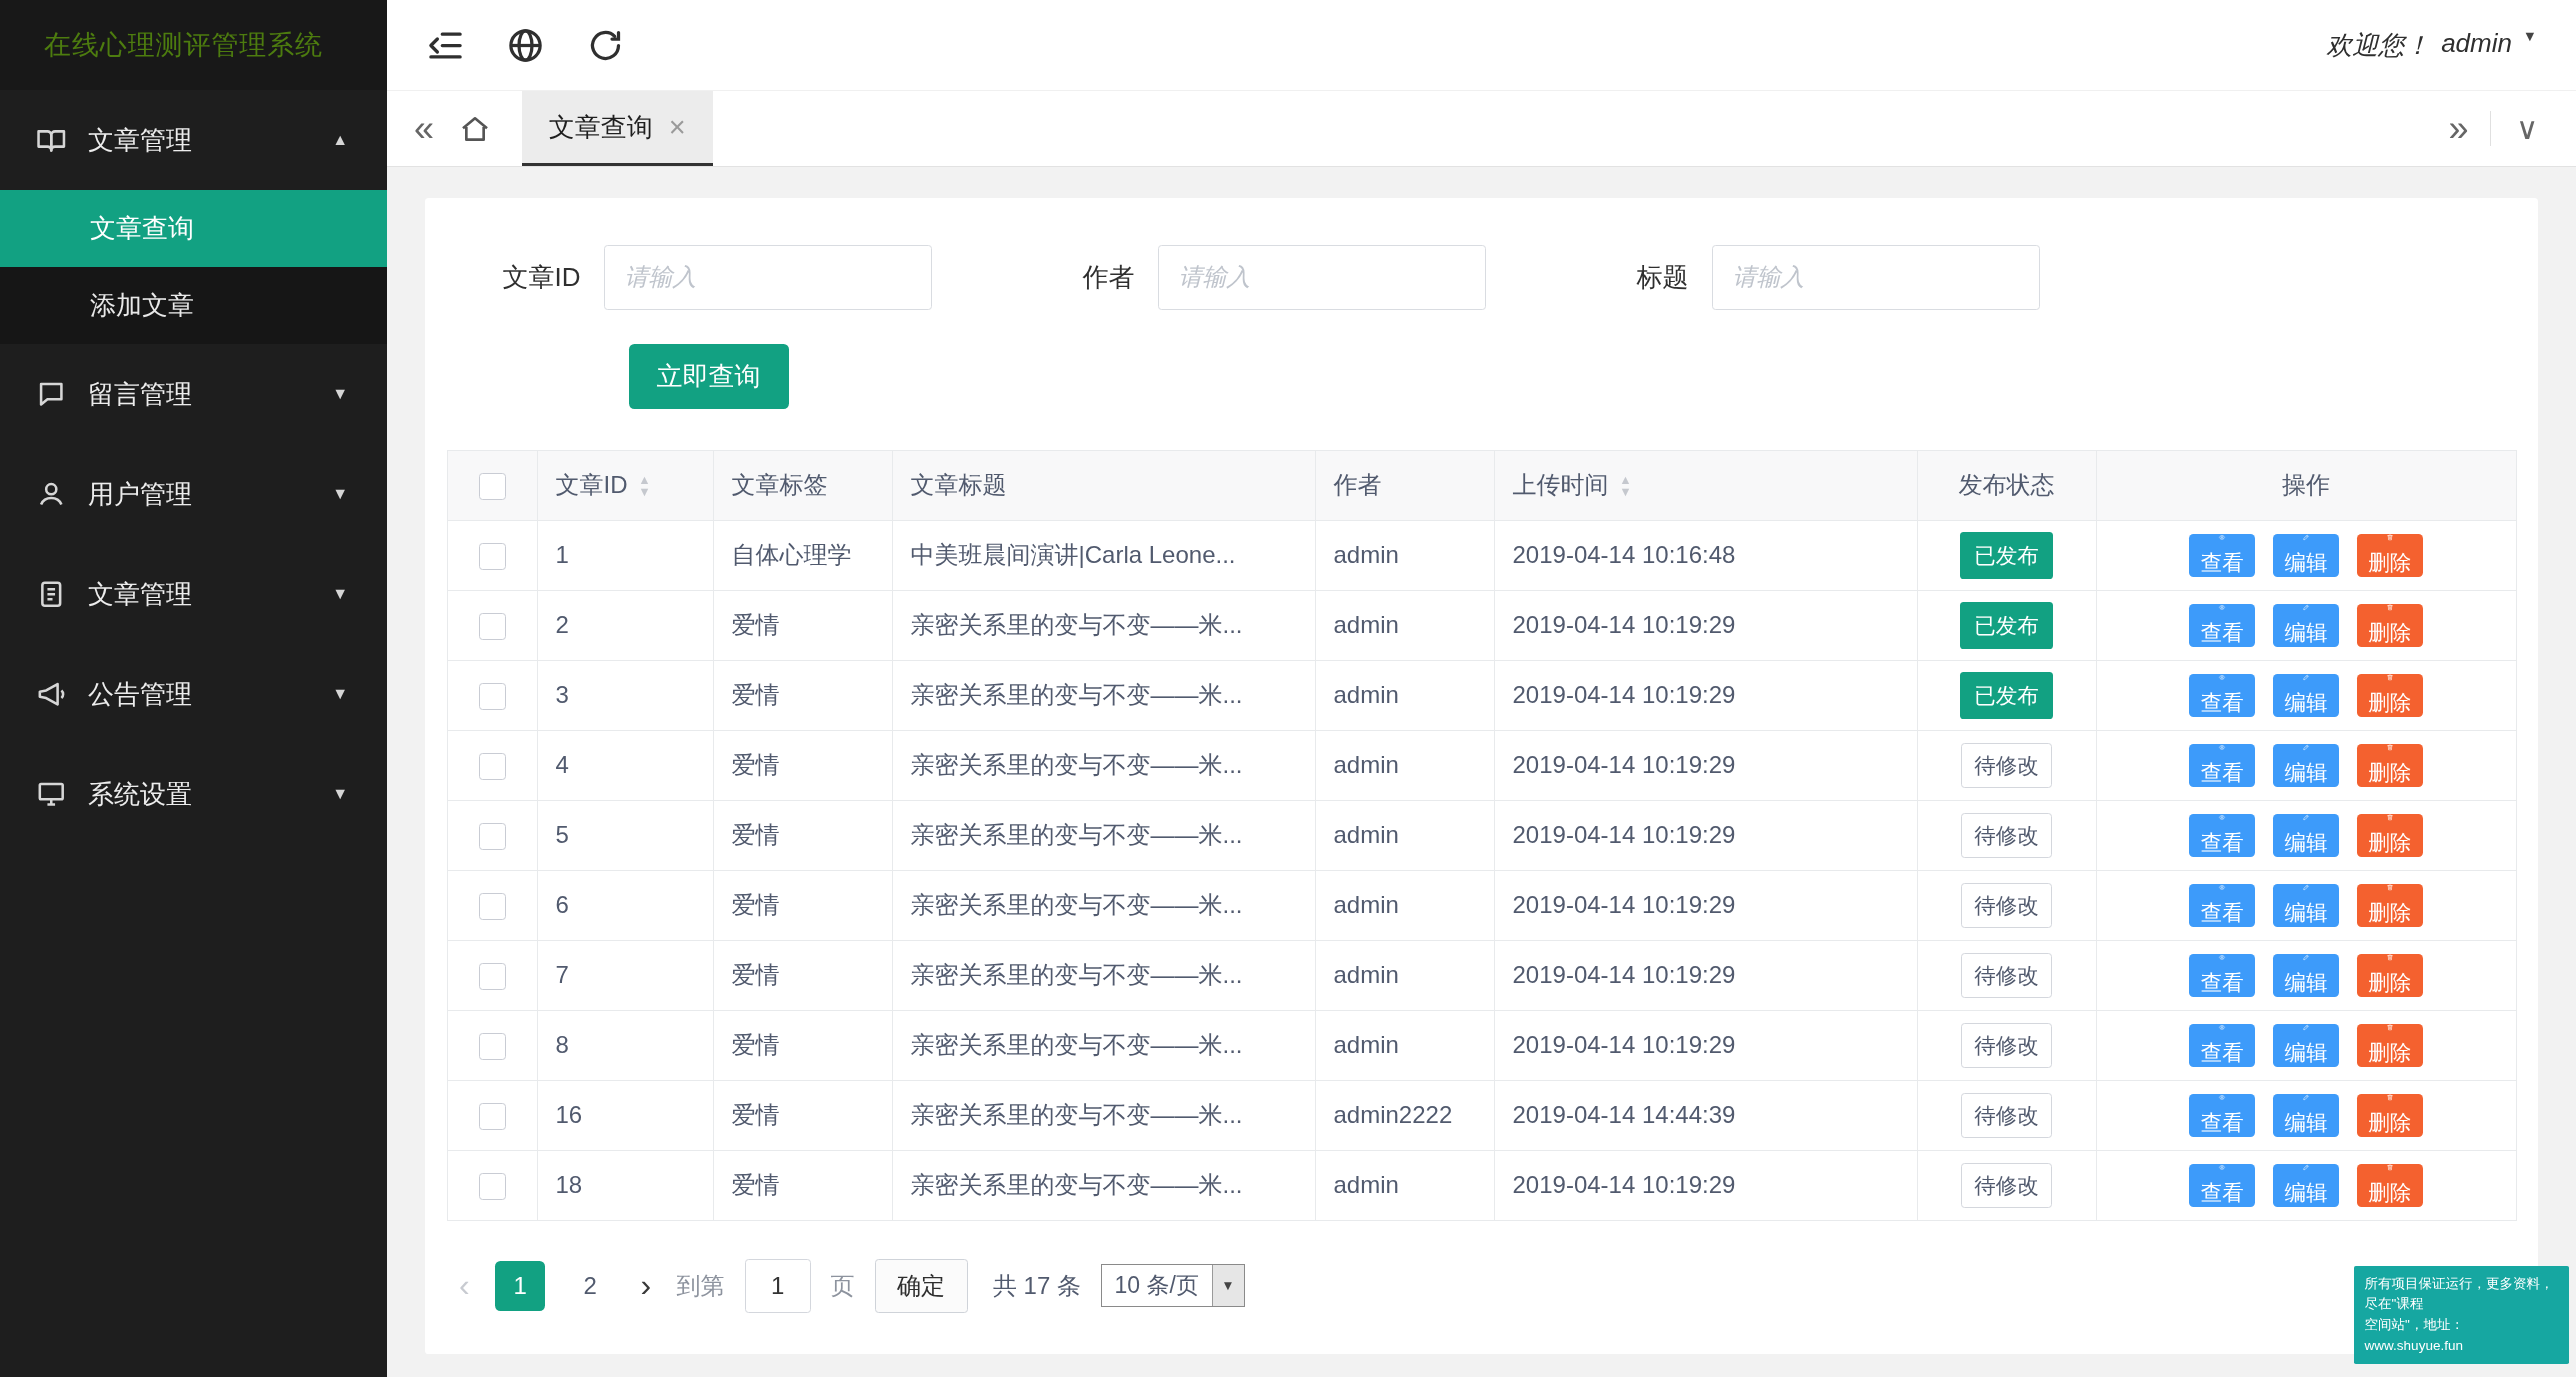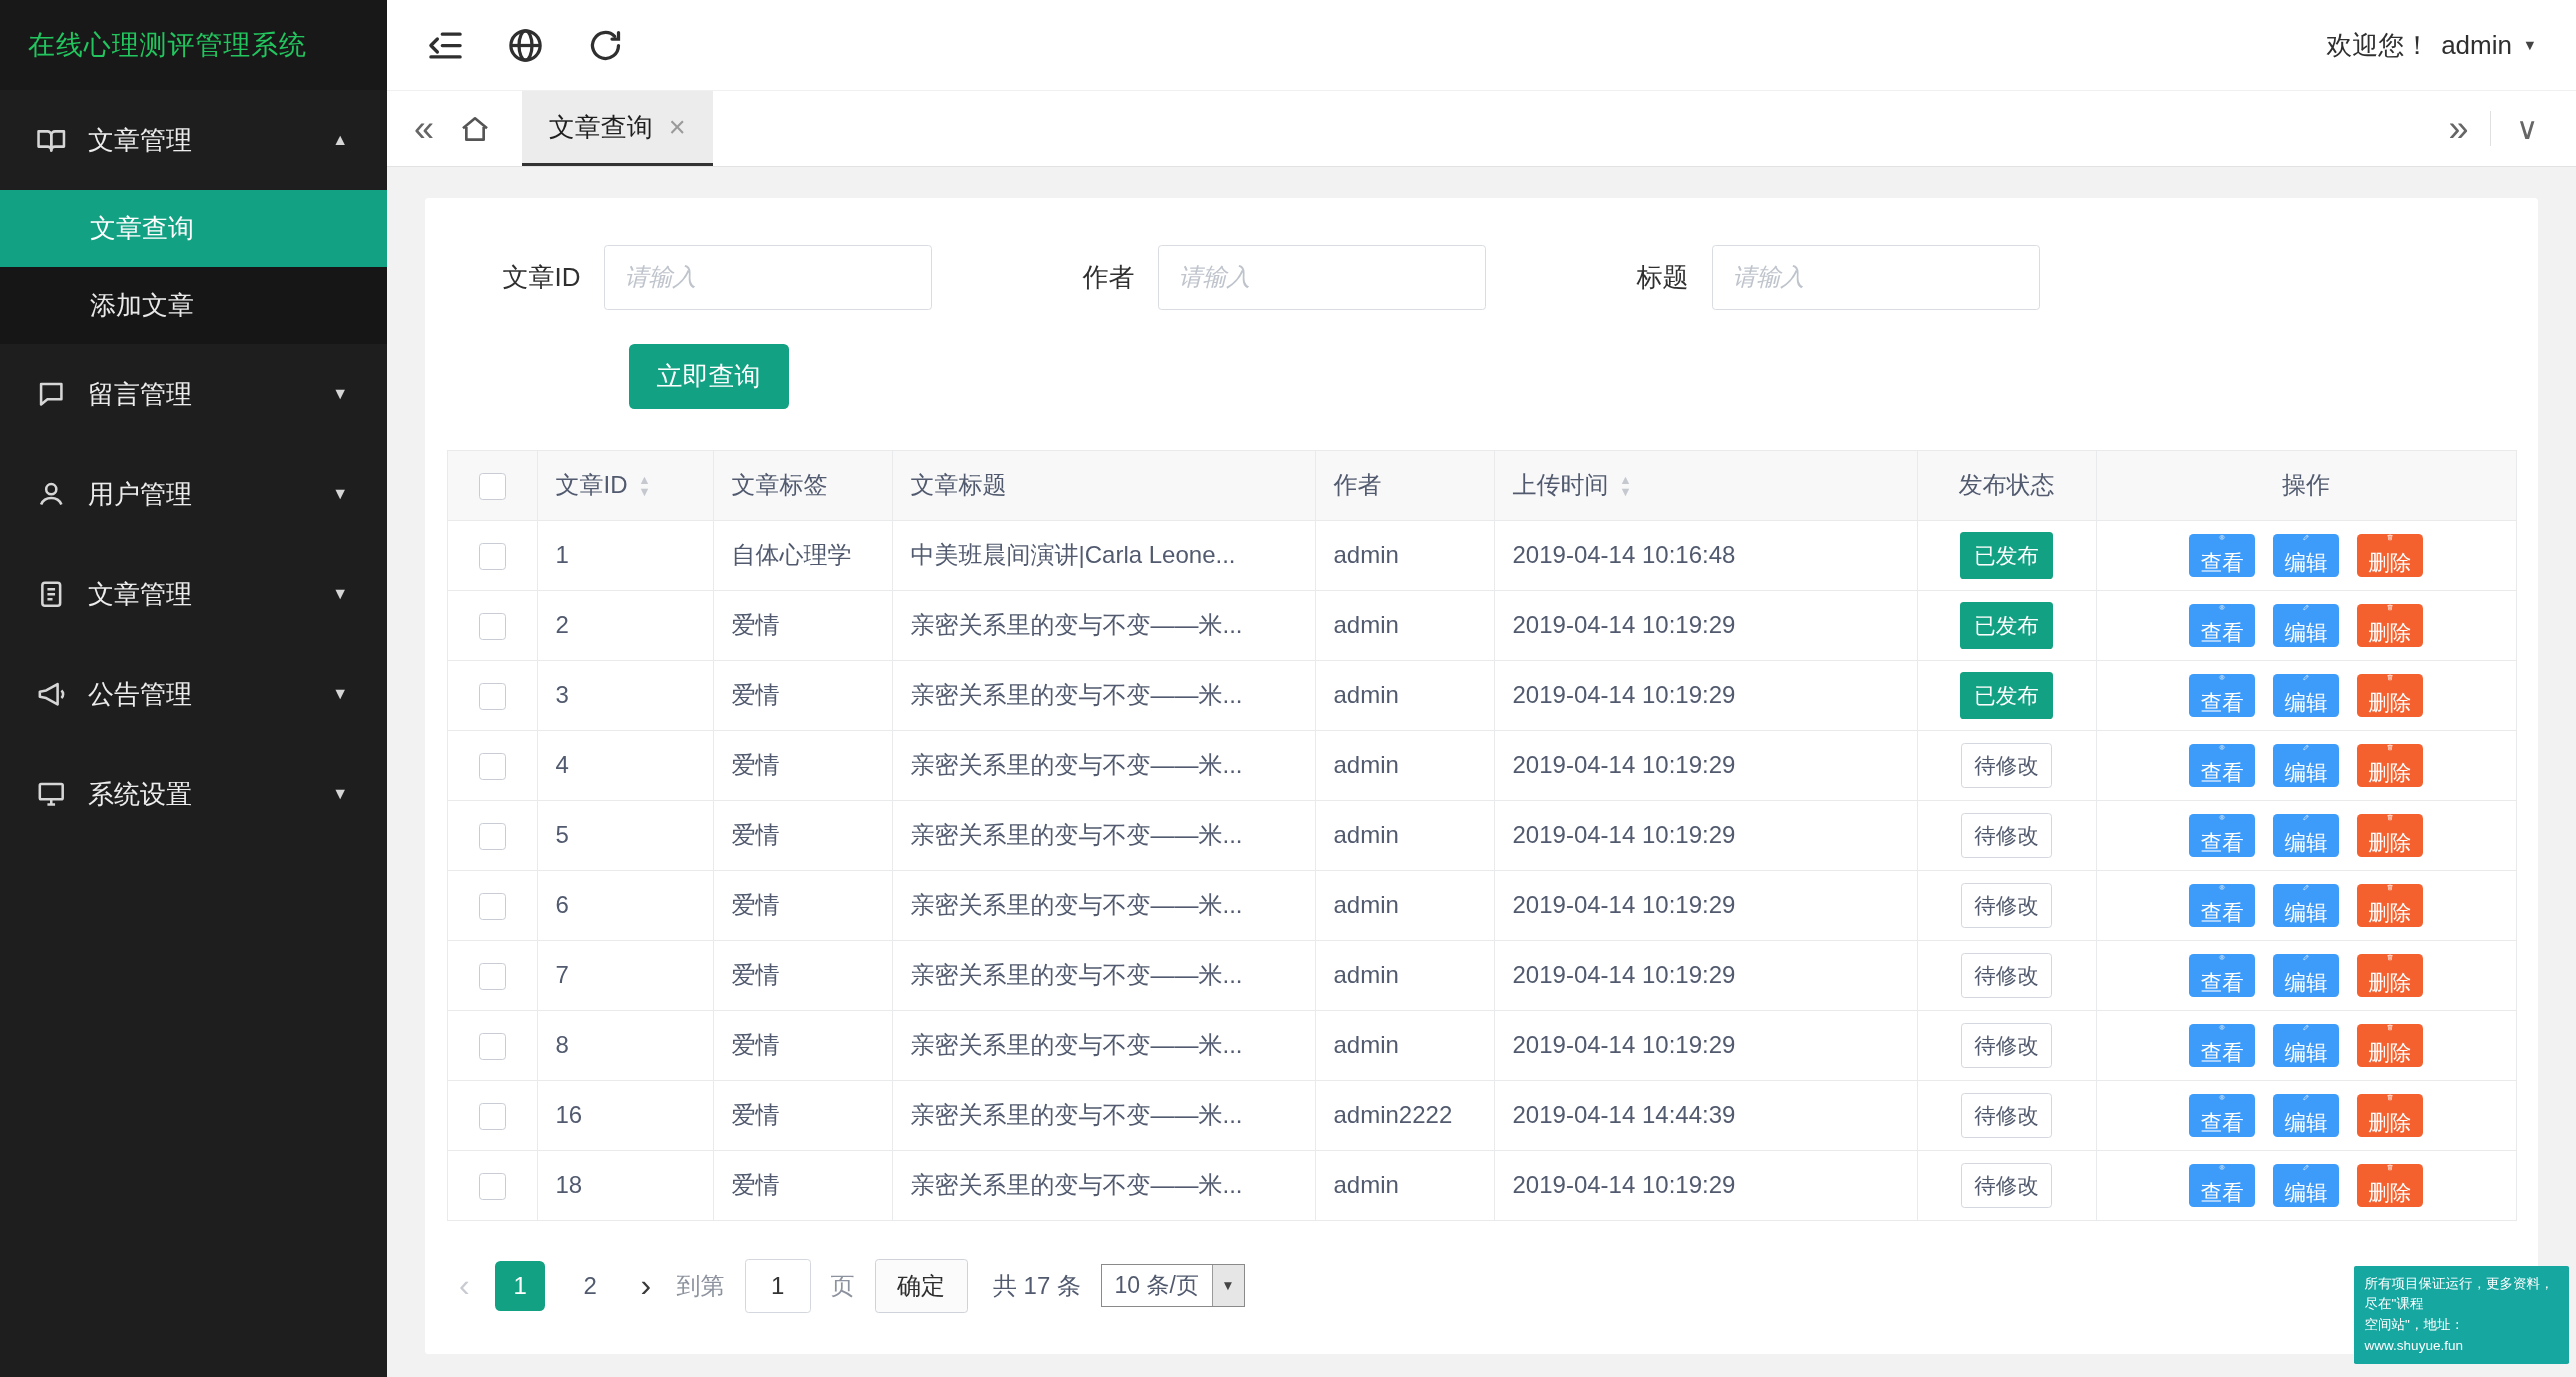--- a/index.html
+++ b/index.html
@@ -6,31 +6,31 @@
   html,body { width: 2576px; height: 1378px; }
   body {
     font-family: "Liberation Sans", "DejaVu Sans", sans-serif;
     background: #f2f2f2;
     display: flex;
     overflow: hidden;
     color: #333;
   }
   
   .sidebar { width: 387px; min-width: 387px; background: #1e1e1e; height: 100%; }
-  .sidebar-header { height: 90px; display: flex; align-items: center; padding: 0 28px; font-size: 27px; color: #22c55e; background: #181818; letter-spacing: 0.9px; }
+  .sidebar-header { height: 90px; display: flex; align-items: center; padding: 0 44px; font-size: 27px; color: #4d7c0f; background: #181818; letter-spacing: 0.9px; }
   .menu-item { height: 100px; display: flex; align-items: center; padding: 0 39px 0 36px; font-size: 26px; color: #ededed; cursor: pointer; }
   .micon { width: 30.5px; height: 30.5px; margin-right: 21.5px; color: #d6d6d6; flex-shrink: 0; }
   .caret { margin-left: auto; font-size: 16px; color: #d6d6d6; }
   .submenu-item { height: 77px; display: flex; align-items: center; padding-left: 90px; font-size: 26px; color: #e8e8e8; cursor: pointer; background: #161616; }
   .submenu-item.active { background: #12a182; color: #fff; }
   
   .main { flex: 1; display: flex; flex-direction: column; min-width: 0; }
   .topbar { height: 90px; background: #fff; display: flex; align-items: center; padding: 0 39px; gap: 41px; }
   .tool { width: 39px; height: 39px; color: #2f2f2f; cursor: pointer; }
-  .welcome { margin-left: auto; display: flex; align-items: center; gap: 10.8px; font-size: 26px; color: #2f2f2f; cursor: pointer; }
+  .welcome { margin-left: auto; display: flex; align-items: flex-start; gap: 10.8px; font-size: 26px; color: #2f2f2f; cursor: pointer; font-style: italic; }
   .wcaret { font-size: 14.4px; color: #444; }
   .tabbar { height: 77px; background: #fff; border-top: 0.9px solid #f0f0f0; border-bottom: 0.9px solid #e2e2e2; display: flex; align-items: center; padding: 0 25px 0 14.4px; }
   .navg { font-size: 36px; color: #666; padding: 0 12.6px; cursor: pointer; user-select: none; }
   .homeicon { width: 32px; height: 32px; color: #555; margin: 0 12.6px; cursor: pointer; }
   .tab { align-self: stretch; margin-left: 18px; display: flex; align-items: center; gap: 16px; padding: 0 27px; background: #ececec; font-size: 26px; color: #1f1f1f; border-bottom: 3.6px solid #333; cursor: pointer; }
   .tclose { color: #9a9a9a; font-size: 29px; }
   .tab-right { margin-left: auto; display: flex; align-items: center; }
   .tdown { border-left: 0.9px solid #e0e0e0; margin-left: 9px; padding-left: 25px; font-size: 30.5px; }
   
   .content { flex: 1; padding: 30.5px 38px 45px; background: #f2f2f2; overflow: hidden; }

